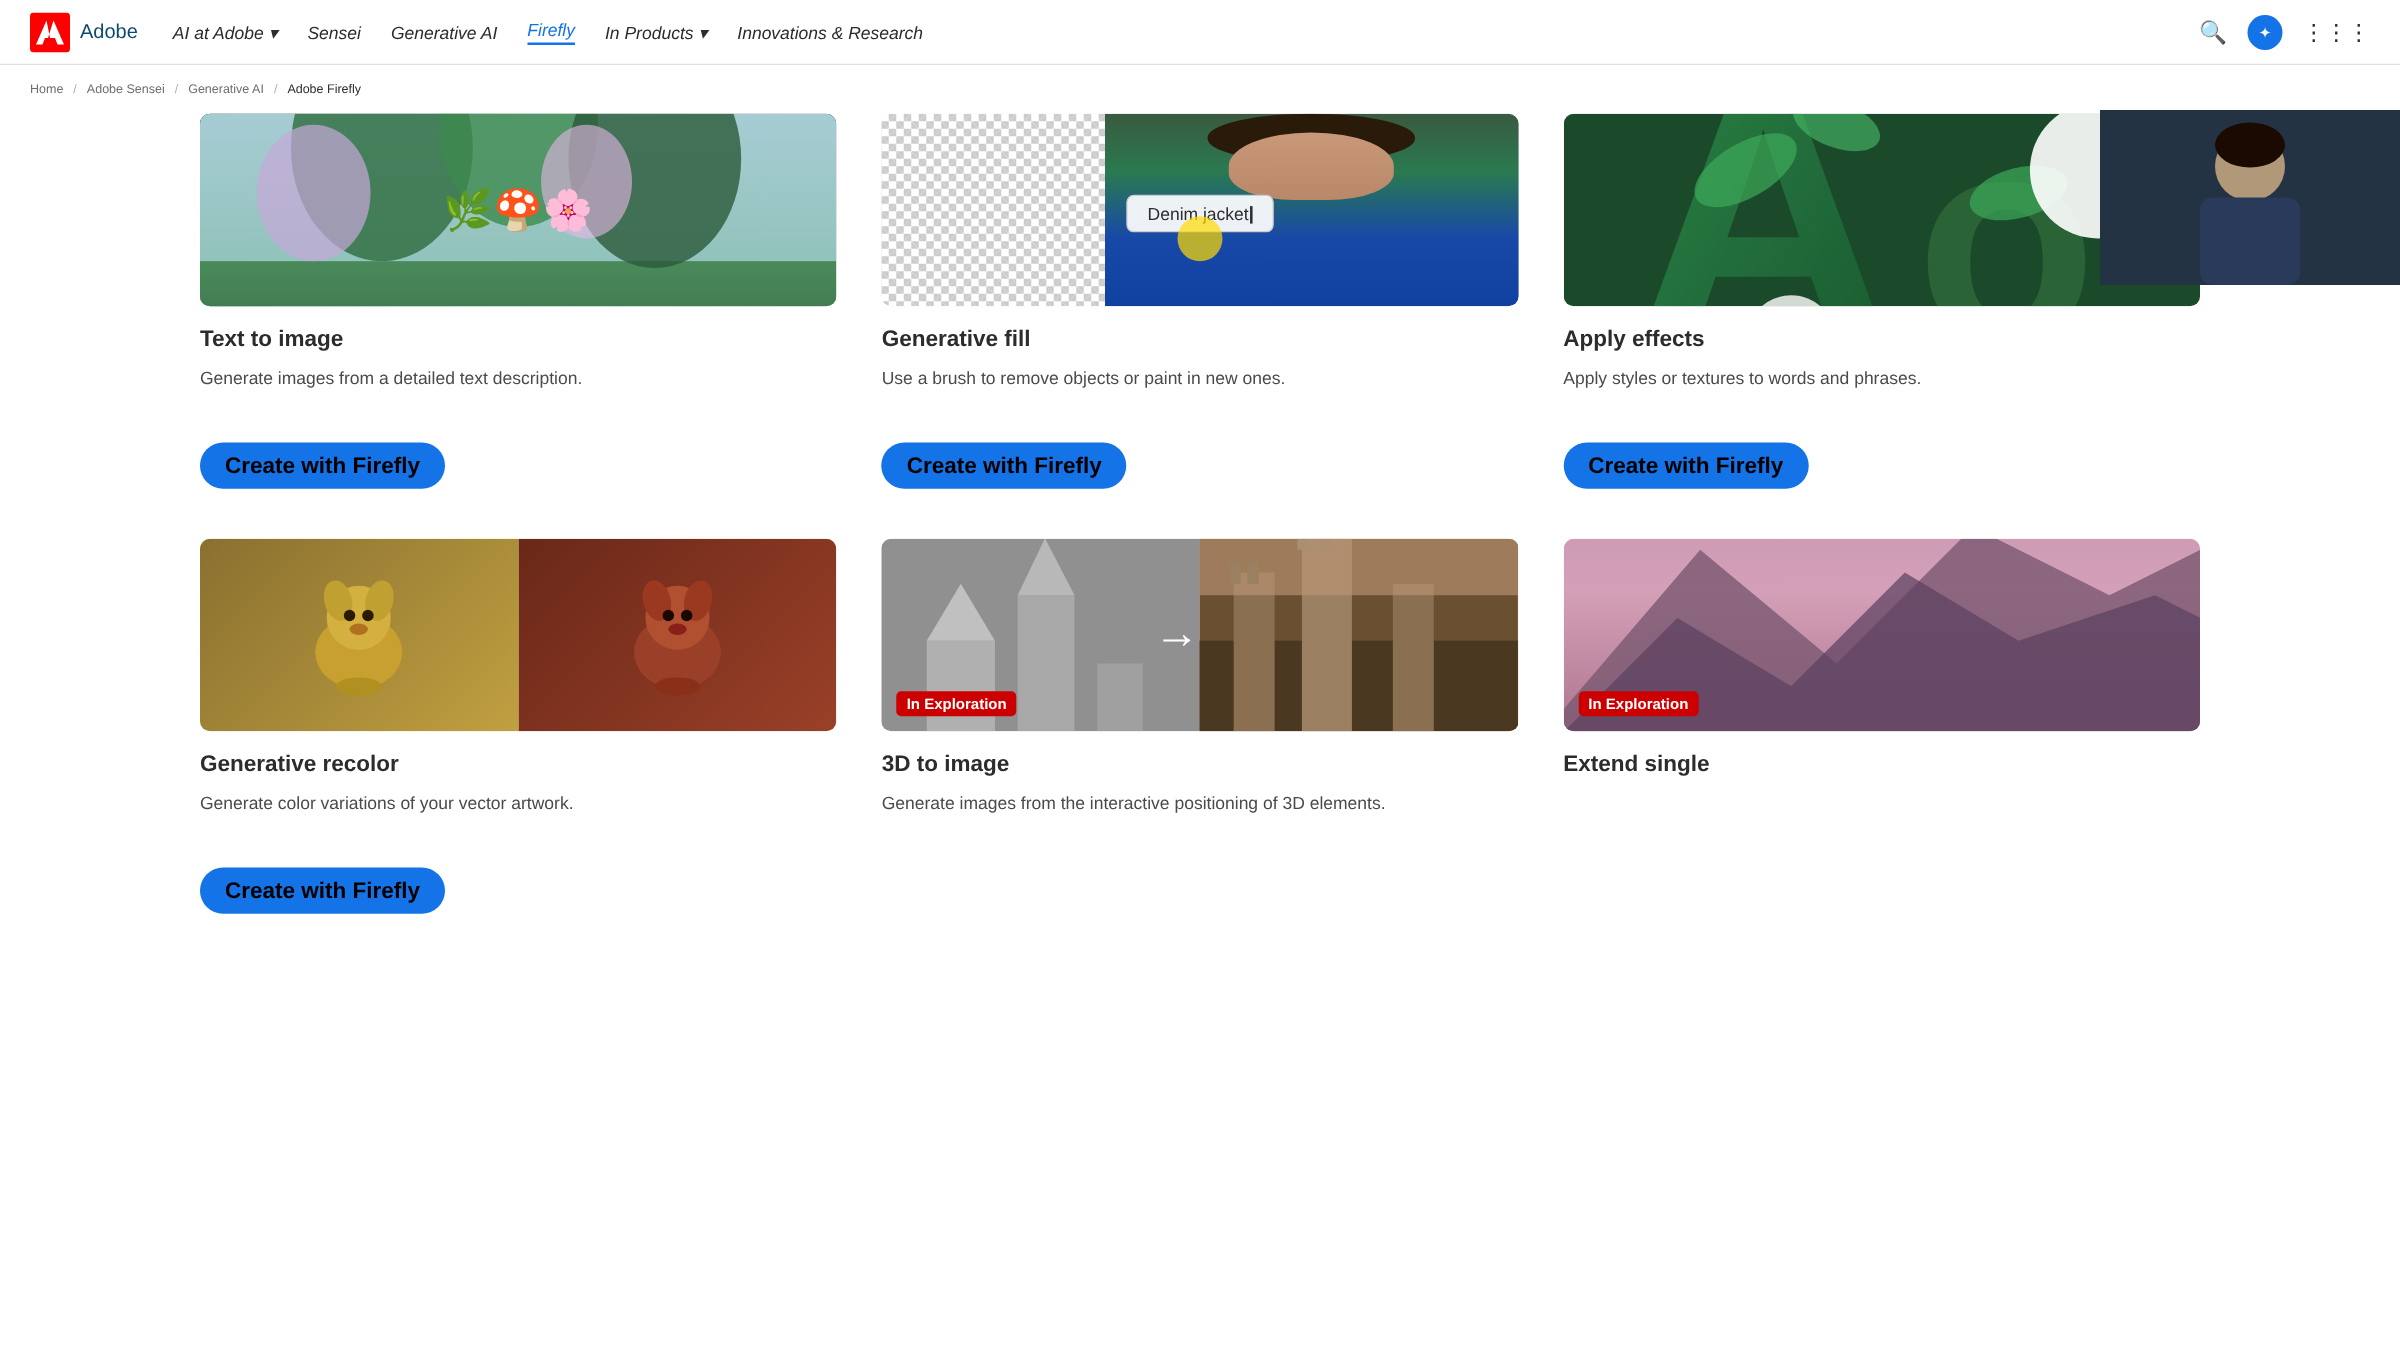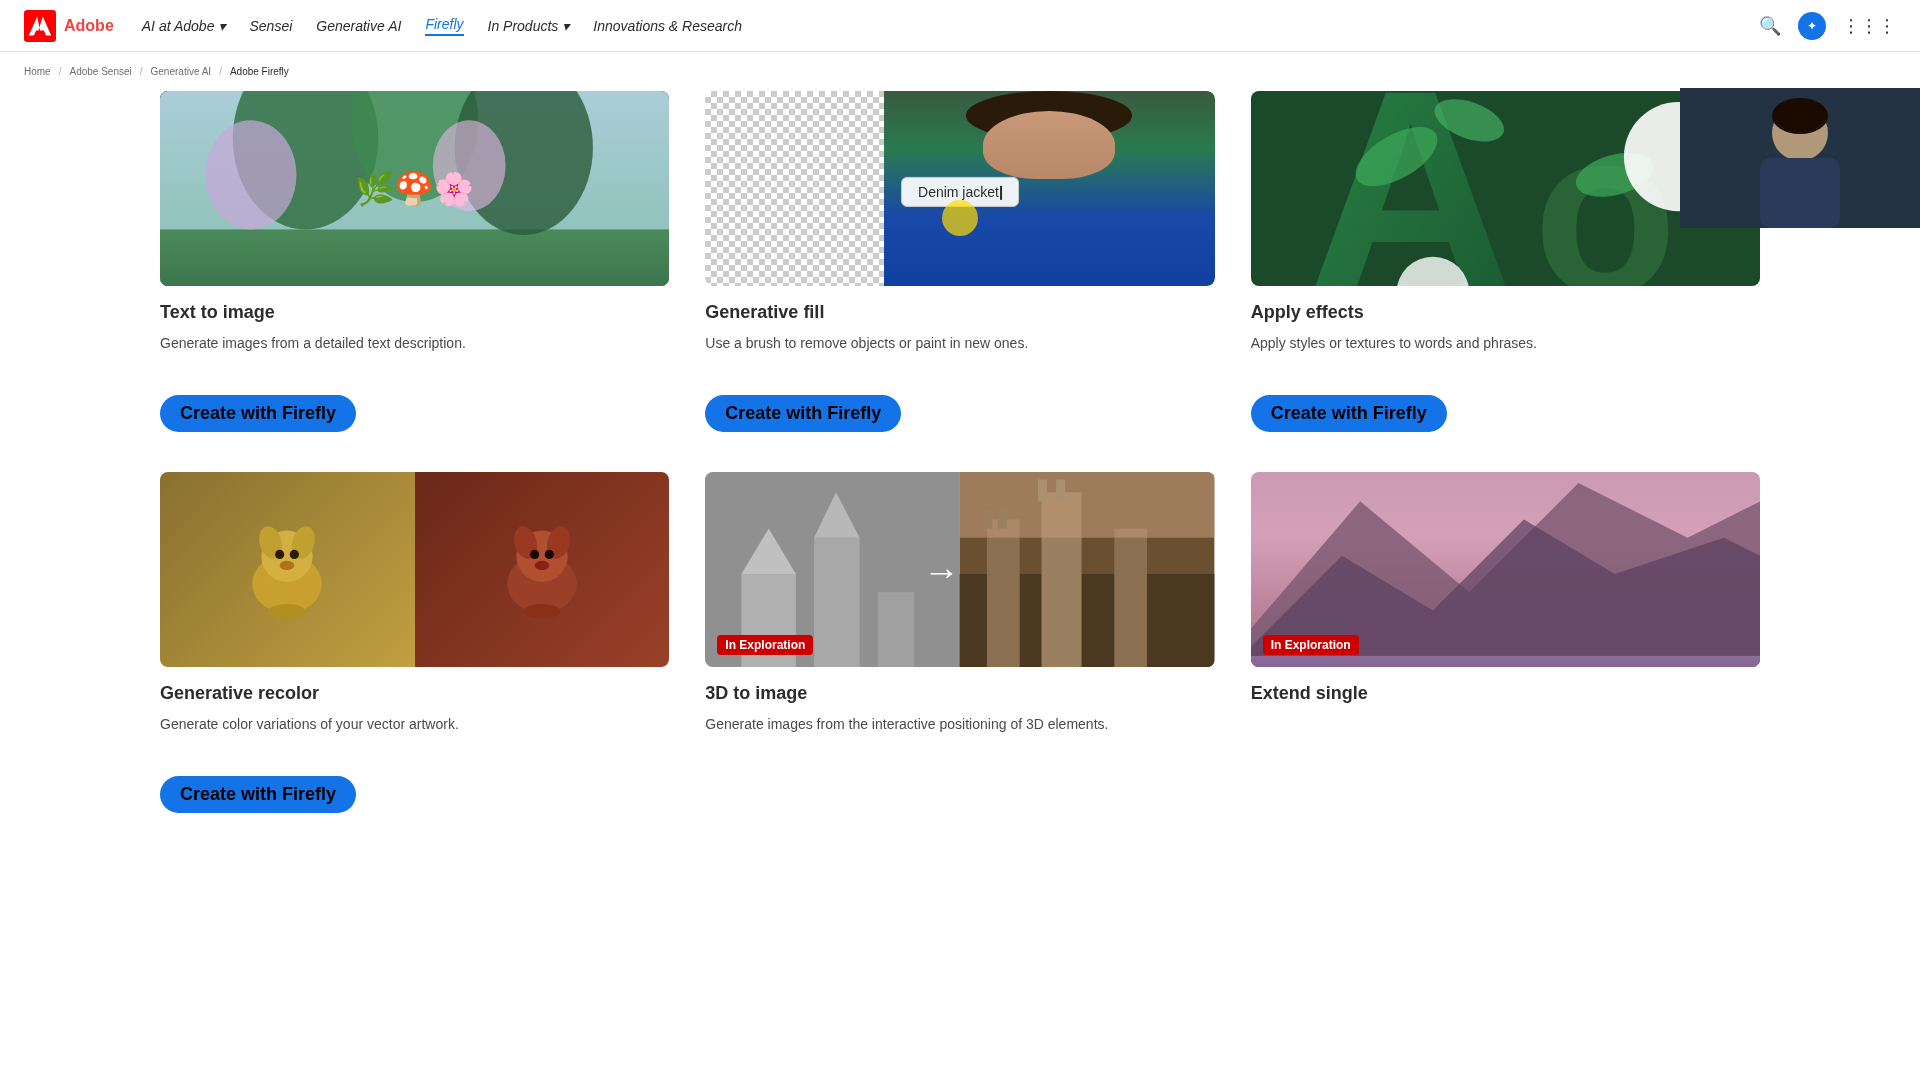--- a/index.html
+++ b/index.html
@@ -6,21 +6,21 @@
     body { font-family: 'Adobe Clean', Arial, sans-serif; background: #fff; color: #2c2c2c; font-size: 14px; }
 
     
     .nav-bar {
       display: flex; align-items: center; height: 52px;
       background: #fff; border-bottom: 1px solid #e0e0e0;
       padding: 0 24px; gap: 28px; position: sticky; top: 0; z-index: 100;
     }
     .nav-logo { display: flex; align-items: center; gap: 8px; }
     .adobe-logo-icon { width: 32px; height: 32px; }
-    .nav-brand { font-size: 16px; font-weight: 700; color: #ef4444; }
+    .nav-brand { font-size: 16px; font-weight: 400; color: #0c4a6e; }
     .nav-items { display: flex; align-items: center; gap: 24px; }
     .nav-item { font-size: 14px; color: #2c2c2c; cursor: pointer; text-decoration: none; white-space: nowrap; font-style: italic; }
     .nav-item.active { color: #1473e6; border-bottom: 2px solid #1473e6; padding-bottom: 2px; }
     .nav-item-with-arrow { display: flex; align-items: center; gap: 4px; }
     .nav-spacer { flex: 1; }
     .nav-icons { display: flex; align-items: center; gap: 16px; }
     .nav-icon-btn { cursor: pointer; color: #2c2c2c; font-size: 18px; }
 
     
     .breadcrumb {
@@ -32,21 +32,21 @@
     .breadcrumb-current { color: #2c2c2c; }
 
     
     .main-content { padding: 0 160px 40px 160px; max-width: 1920px; margin: 0 auto; }
 
     
     .cards-grid { display: grid; grid-template-columns: repeat(3, 1fr); gap: 40px 36px; }
 
     .card { display: flex; flex-direction: column; }
     .card-image-wrapper {
-      width: 100%; height: 195px; overflow: hidden;
+      width: 100%; height: 154px; overflow: hidden;
       border-radius: 8px; position: relative; background: #f0f0f0;
     }
 
     
     .img-text-to-image {
       background: linear-gradient(135deg, #2d5a3d 0%, #3d7a4e 30%, #89b88a 60%, #c4a8d4 80%, #e8c8f0 100%);
       position: relative; overflow: hidden;
     }
     .img-text-to-image::before {
       content: ''; position: absolute; inset: 0;

